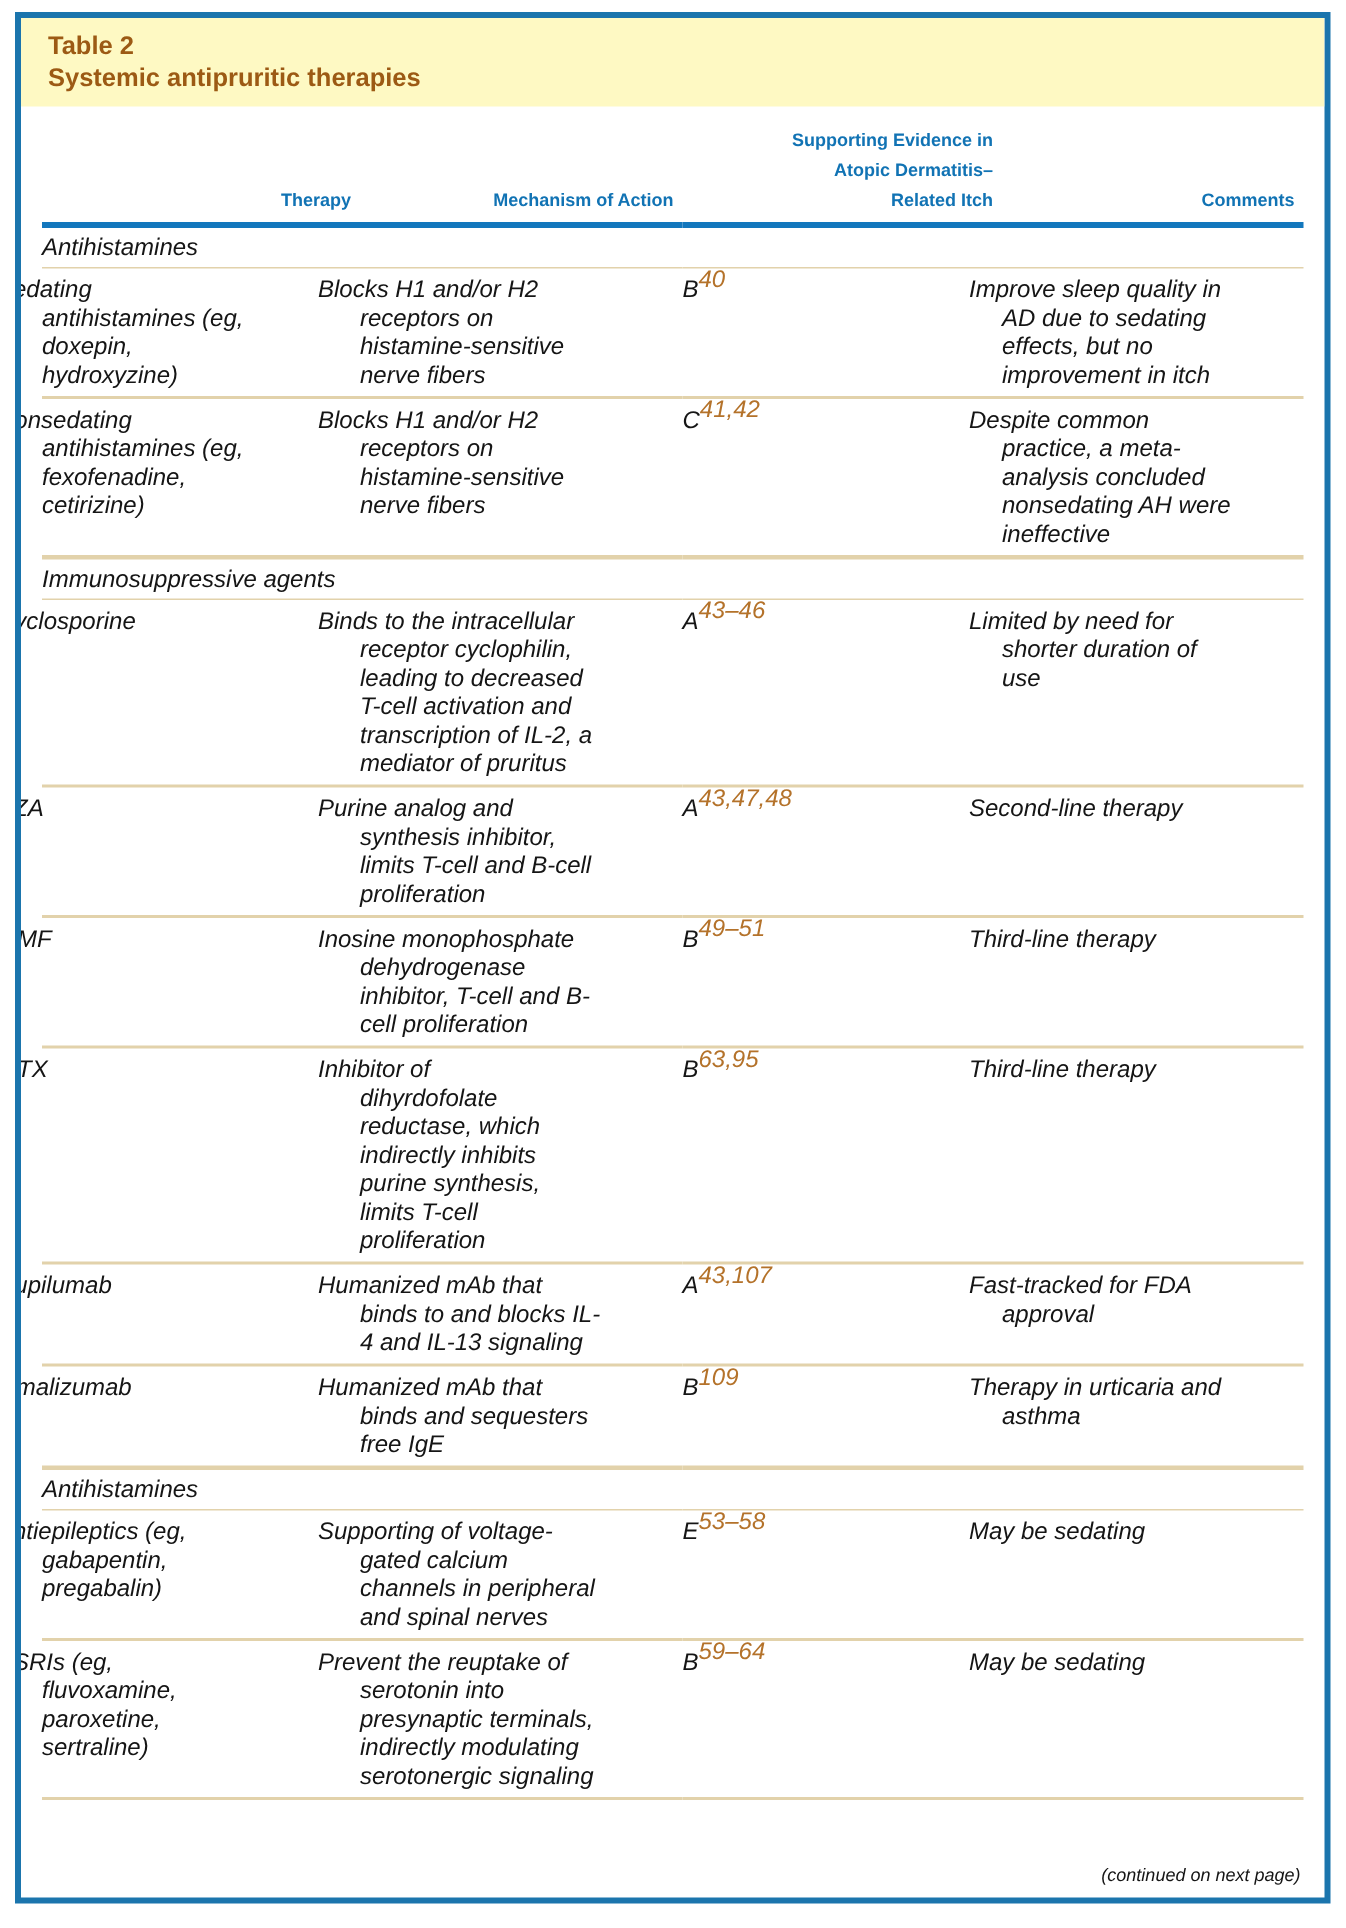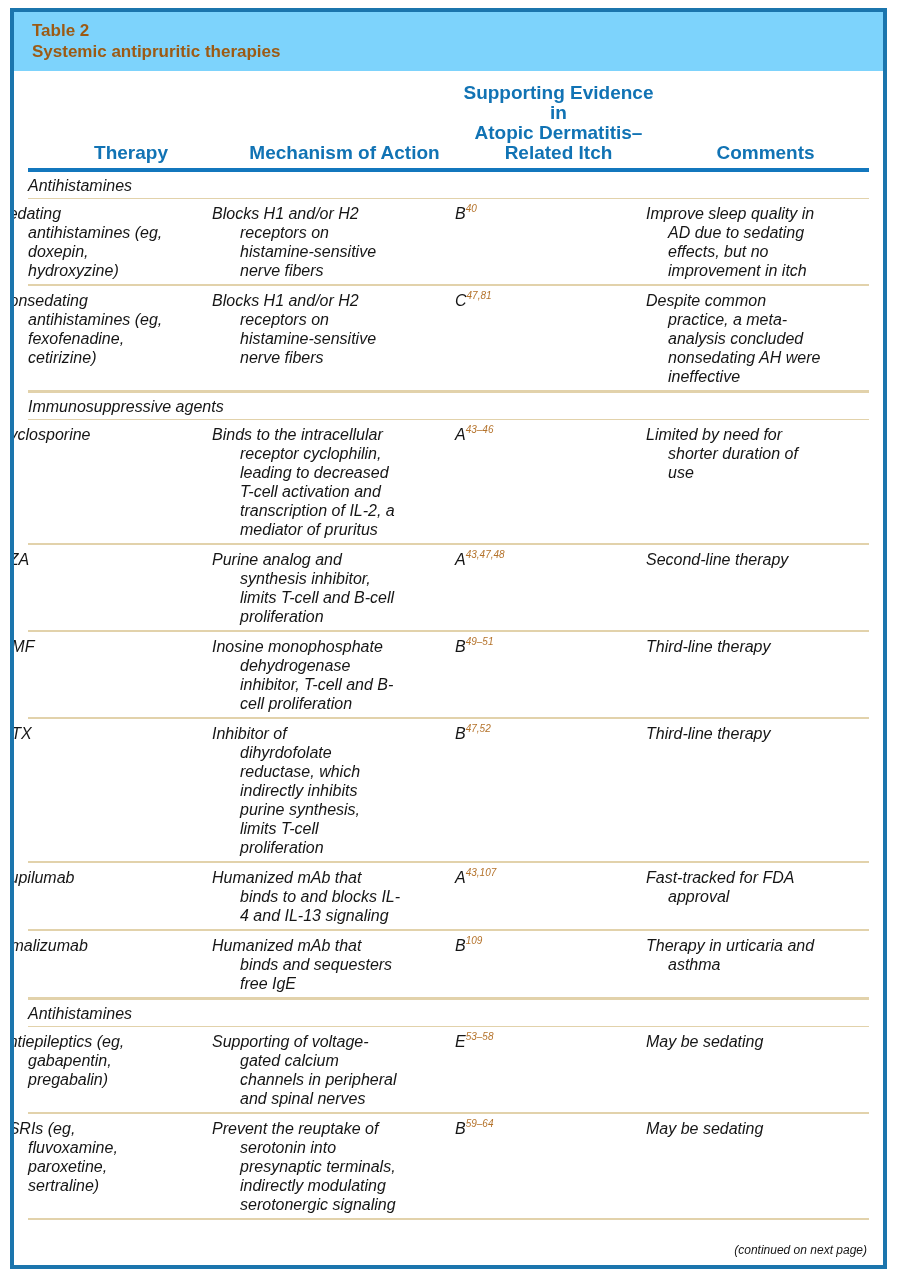--- a/index.html
+++ b/index.html
@@ -13,44 +13,44 @@
   .frame {
     margin: 8px 10px;
     border: 4px solid #1b75ad;
     height: 1261px;
     display: flex;
     flex-direction: column;
     overflow: hidden;
     background: #ffffff;
   }
   .band {
-    background: #7dd3fc;
+    background: #fef9c3;
     padding: 8px 18px 9px 18px;
   }
   .band .t-label, .band .t-title {
     color: #9c5a14;
     font-weight: bold;
     font-size: 17px;
     line-height: 21px;
   }
   .tablewrap { padding: 12px 14px 0 14px; }
   table {
     width: 100%;
     border-collapse: collapse;
     table-layout: fixed;
   }
   col.w1 { width: 212px; }
   col.w2 { width: 215px; }
   col.w3 { width: 213px; }
   thead th {
-    text-align: center;
+    text-align: right;
     vertical-align: bottom;
     color: #1173b4;
     font-weight: bold;
-    font-size: 19px;
+    font-size: 12px;
     line-height: 20px;
     padding: 0 6px 5px 0;
     border-bottom: 4px solid #1377bd;
     white-space: pre-line;
   }
   td {
     vertical-align: top;
     font-size: 16px;
     line-height: 19px;
     white-space: pre-line;
@@ -67,21 +67,21 @@
     padding: 5px 0 4px 0;
     border-bottom: 2px solid #e2d2ab;
   }
   td.c-therapy { padding-left: 46px; text-indent: -30px; }
   td.c-mech    { padding-left: 28px; text-indent: -28px; padding-right: 2px; margin-top: 38px; }
   td.c-ev      { padding-left: 0; }
   td.c-com     { padding-left: 22px; text-indent: -22px; }
   .grade { color: #151515; }
   sup.refs {
     color: #b4722a;
-    font-size: 10px;
+    font-size: 16px;
     line-height: 0;
     position: relative;
     top: -1px;
   }
   .footer {
     margin-top: auto;
     text-align: right;
     font-style: italic;
     font-size: 12px;
     padding: 6px 16px 8px 0;
@@ -136,21 +136,21 @@
         </tr>
         <tr class="row">
           <td class="c-therapy">Nonsedating
 antihistamines (eg,
 fexofenadine,
 cetirizine)</td>
           <td class="c-mech">Blocks H1 and/or H2
 receptors on
 histamine-sensitive
 nerve fibers</td>
-          <td class="c-ev"><span class="grade">C</span><sup class="refs">47,81</sup></td>
+          <td class="c-ev"><span class="grade">C</span><sup class="refs">41,42</sup></td>
           <td class="c-com">Despite common
 practice, a meta-
 analysis concluded
 nonsedating AH were
 ineffective</td>
         </tr>
 
         <tr class="section">
           <td colspan="4">Immunosuppressive agents</td>
         </tr>
@@ -187,21 +187,21 @@
         </tr>
         <tr class="row">
           <td class="c-therapy">MTX</td>
           <td class="c-mech">Inhibitor of
 dihyrdofolate
 reductase, which
 indirectly inhibits
 purine synthesis,
 limits T-cell
 proliferation</td>
-          <td class="c-ev"><span class="grade">B</span><sup class="refs">47,52</sup></td>
+          <td class="c-ev"><span class="grade">B</span><sup class="refs">63,95</sup></td>
           <td class="c-com">Third-line therapy</td>
         </tr>
 
         <tr class="row">
           <td class="c-therapy">Dupilumab</td>
           <td class="c-mech">Humanized mAb that
 binds to and blocks IL-
 4 and IL-13 signaling</td>
           <td class="c-ev"><span class="grade">A</span><sup class="refs">43,107</sup></td>
           <td class="c-com">Fast-tracked for FDA

